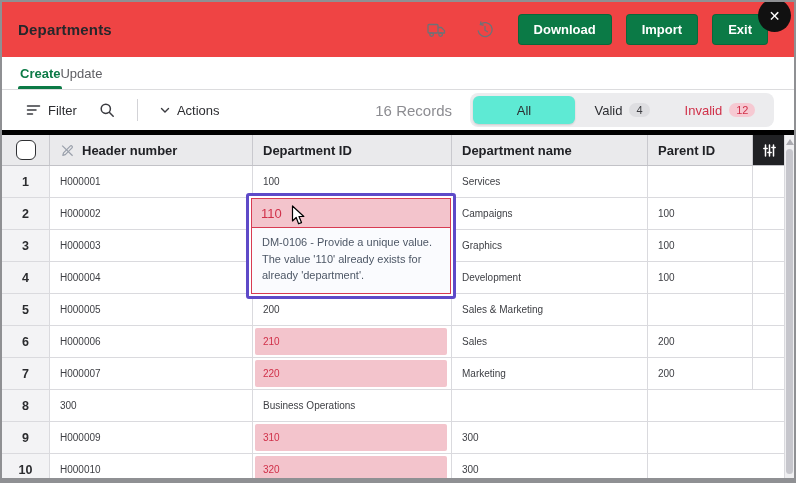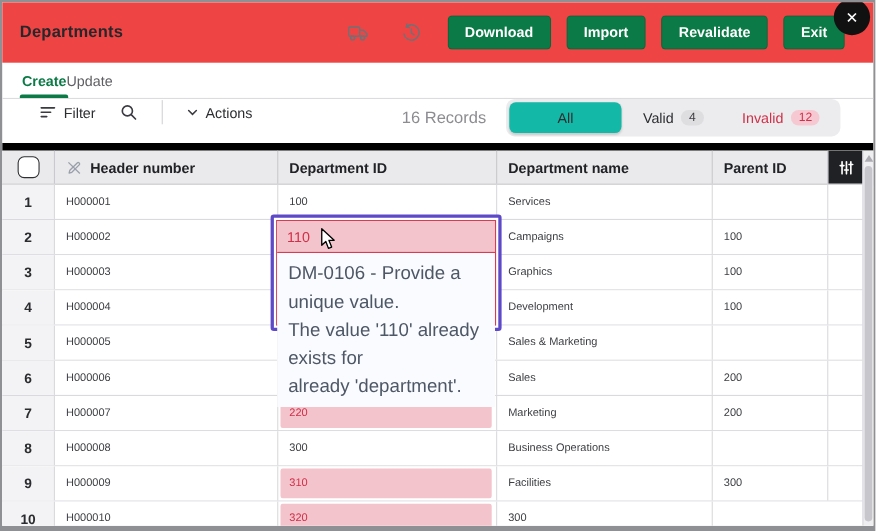--- a/index.html
+++ b/index.html
@@ -32,36 +32,36 @@
     font-size: 14px; cursor: pointer; z-index: 40; display: flex; align-items: center; justify-content: center;
   }
 
   
   .tabbar { height: 33px; display: flex; align-items: center; padding: 0 18px; border-bottom: 1px solid #dcdcde; }
   .tab { position: relative; font-size: 13px; color: #5e5e63; background: none; border: none; font-family: inherit; cursor: pointer; height: 100%; display: flex; align-items: center; }
   .tab.active { color: var(--green); font-weight: 600; }
   .tab.active::after { content:""; position: absolute; left: -2px; right: -2px; bottom: 0; height: 3px; background: var(--green); border-radius: 2px 2px 0 0; }
 
   
-  .toolbar { height: 40px; display: flex; align-items: flex-start; padding: 0 30px; gap: 28px; }
+  .toolbar { height: 40px; display: flex; align-items: center; padding: 0 20px; gap: 28px; }
   .tool-left { display: flex; align-items: center; gap: 14px; }
   .tool-btn { display: flex; align-items: center; gap: 7px; background: none; border: none; font-family: inherit; font-size: 13px; color: #2c2d31; cursor: pointer; padding: 4px 4px; }
   .v-divider { width: 1px; height: 22px; background: #d3d3d7; margin: 0 4px; }
   .tool-right { margin-left: auto; display: flex; align-items: center; }
   .records { font-size: 15px; color: #8c8c91; margin-right: 18px; }
   .segmented { display: flex; background: #ececee; border-radius: 8px; padding: 3px; }
   .segment { border: none; background: transparent; font-family: inherit; font-size: 13px; color: #2c2d31; height: 28px; border-radius: 6px; cursor: pointer; display: flex; align-items: center; justify-content: center; gap: 7px; }
-  .segment.sel { background: #14b8a6; box-shadow: 0 1px 2px rgba(0,0,0,.14); font-weight: 500; }
+  .segment.sel { background: #5eead4; box-shadow: 0 1px 2px rgba(0,0,0,.14); font-weight: 500; }
   .seg-all { width: 102px; } .seg-valid { width: 94px; } .seg-invalid { width: 102px; }
   .seg-invalid { color: var(--red); }
   .badge { font-size: 11px; padding: 1px 7px; border-radius: 9px; background: #dedee1; color: #3c3d41; }
   .badge.red { background: var(--pinkbadge); color: var(--red); }
 
   
-  .table-area { position: relative; height: 348px; border-top: 7px solid #000000; }
+  .table-area { position: relative; height: 348px; border-top: 5px solid #000000; }
   .grid-head, .grid-row { display: grid; grid-template-columns: 48px 203px 199px 196px 105px 1fr; }
   .grid-head { height: 31px; background: #eaeaec; border-bottom: 1px solid #c2c2c7; }
   .hcell { display: flex; align-items: center; padding-left: 10px; font-size: 13px; font-weight: 600; color: #212226; border-right: 1px solid #c9c9ce; gap: 7px; overflow: hidden; }
   .hcell.rownum-h { justify-content: center; padding-left: 0; }
   .hcell.hfiller { padding: 0; border-right: none; }
   .colbtn { width: 32px; height: 100%; background: #202124; border: none; cursor: pointer; display: flex; align-items: center; justify-content: center; }
   .checkbox { width: 20px; height: 20px; border: 1.6px solid #2f3033; border-radius: 6px; background: #fff; cursor: pointer; }
 
   .grid-row { height: 32px; border-bottom: 1px solid #dadade; background: #fff; }
   .cell { display: flex; align-items: center; padding-left: 10px; font-size: 10px; color: #3f4045; border-right: 1px solid #dadade; overflow: hidden; }
@@ -76,21 +76,21 @@
   .scroll-thumb { position: absolute; top: 14px; bottom: 4px; left: 1px; width: 7px; background: #c6c6cc; border-radius: 4px; }
 
   
   .sel-ring {
     position: absolute; left: 244px; top: 58px; width: 210px; height: 106px;
     border: 3px solid var(--purple); border-radius: 3px; background: #fff; z-index: 10;
   }
   .sel-inner { margin: 2px; border: 1px solid var(--errred); height: calc(100% - 4px); display: flex; flex-direction: column; }
   .sel-cell { height: 29px; flex: none; background: var(--pink); color: var(--red); font-size: 13px; display: flex; align-items: center; padding-left: 9px; border-bottom: 1px solid var(--errred); }
   .popover { flex: 1; background: #fafbfe; padding: 6px 10px; }
-  .tline { display: block; font-size: 17px; line-height: 1.5; color: #4d5766; }
+  .tline { display: block; font-size: 11px; line-height: 1.5; color: #4d5766; }
 
   .cursor { position: absolute; left: 289px; top: 70px; z-index: 20; pointer-events: none; }
 
   svg.ic { display: block; }
 </style>
 </head>
 <body>
 
 <div class="window">
 
@@ -111,21 +111,20 @@
           <path d="M4.4 3.4 A7 7 0 1 1 2.2 9.8"></path>
           <path d="M4.9 0.9 L4.4 3.6 L7.1 4.0" stroke-linejoin="round"></path>
           <path d="M9 5.3 V9.2 L11.5 10.7"></path>
         </svg>
       </button>
     </div>
 
     <div class="topbar-buttons">
       <button class="btn-green">Download</button>
       <button class="btn-green">Import</button>
-      <button class="btn-green">Revalidate</button>
       <button class="btn-green">Exit</button>
     </div>
   </header>
   <button class="close-btn">
     <span>✕</span>
   </button>
 
   <nav class="tabbar">
     <button class="tab active">Create</button>
     <button class="tab">Update</button>
@@ -268,33 +267,31 @@
           <div class="cell c-header">H000007</div>
           <div class="cell c-dept invalid">
             <span class="invalid-pill">220</span>
           </div>
           <div class="cell c-name">Marketing</div>
           <div class="cell c-parent">200</div>
           <div class="cell filler"></div>
         </div>
         <div class="grid-row">
           <div class="cell rownum">8</div>
-          <div class="cell c-header">H000008</div>
           <div class="cell c-dept">300</div>
           <div class="cell c-name">Business Operations</div>
           <div class="cell c-parent"></div>
           <div class="cell filler"></div>
         </div>
         <div class="grid-row">
           <div class="cell rownum">9</div>
           <div class="cell c-header">H000009</div>
           <div class="cell c-dept invalid">
             <span class="invalid-pill">310</span>
           </div>
-          <div class="cell c-name">Facilities</div>
           <div class="cell c-parent">300</div>
           <div class="cell filler"></div>
         </div>
         <div class="grid-row">
           <div class="cell rownum">10</div>
           <div class="cell c-header">H000010</div>
           <div class="cell c-dept invalid">
             <span class="invalid-pill">320</span>
           </div>
           <div class="cell c-parent">300</div>

